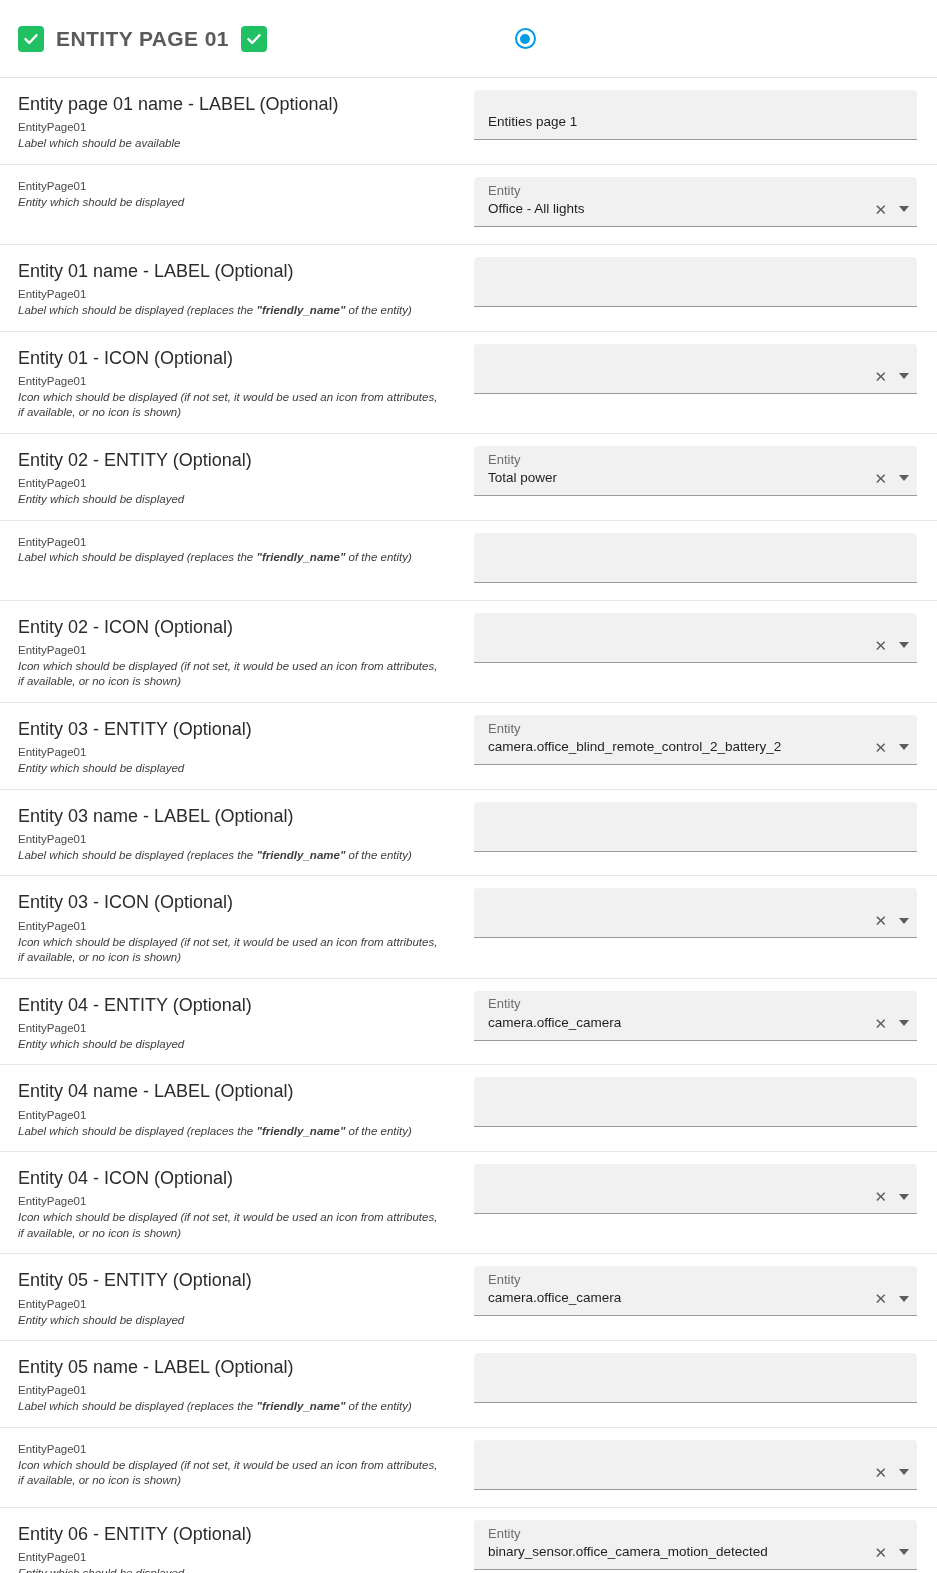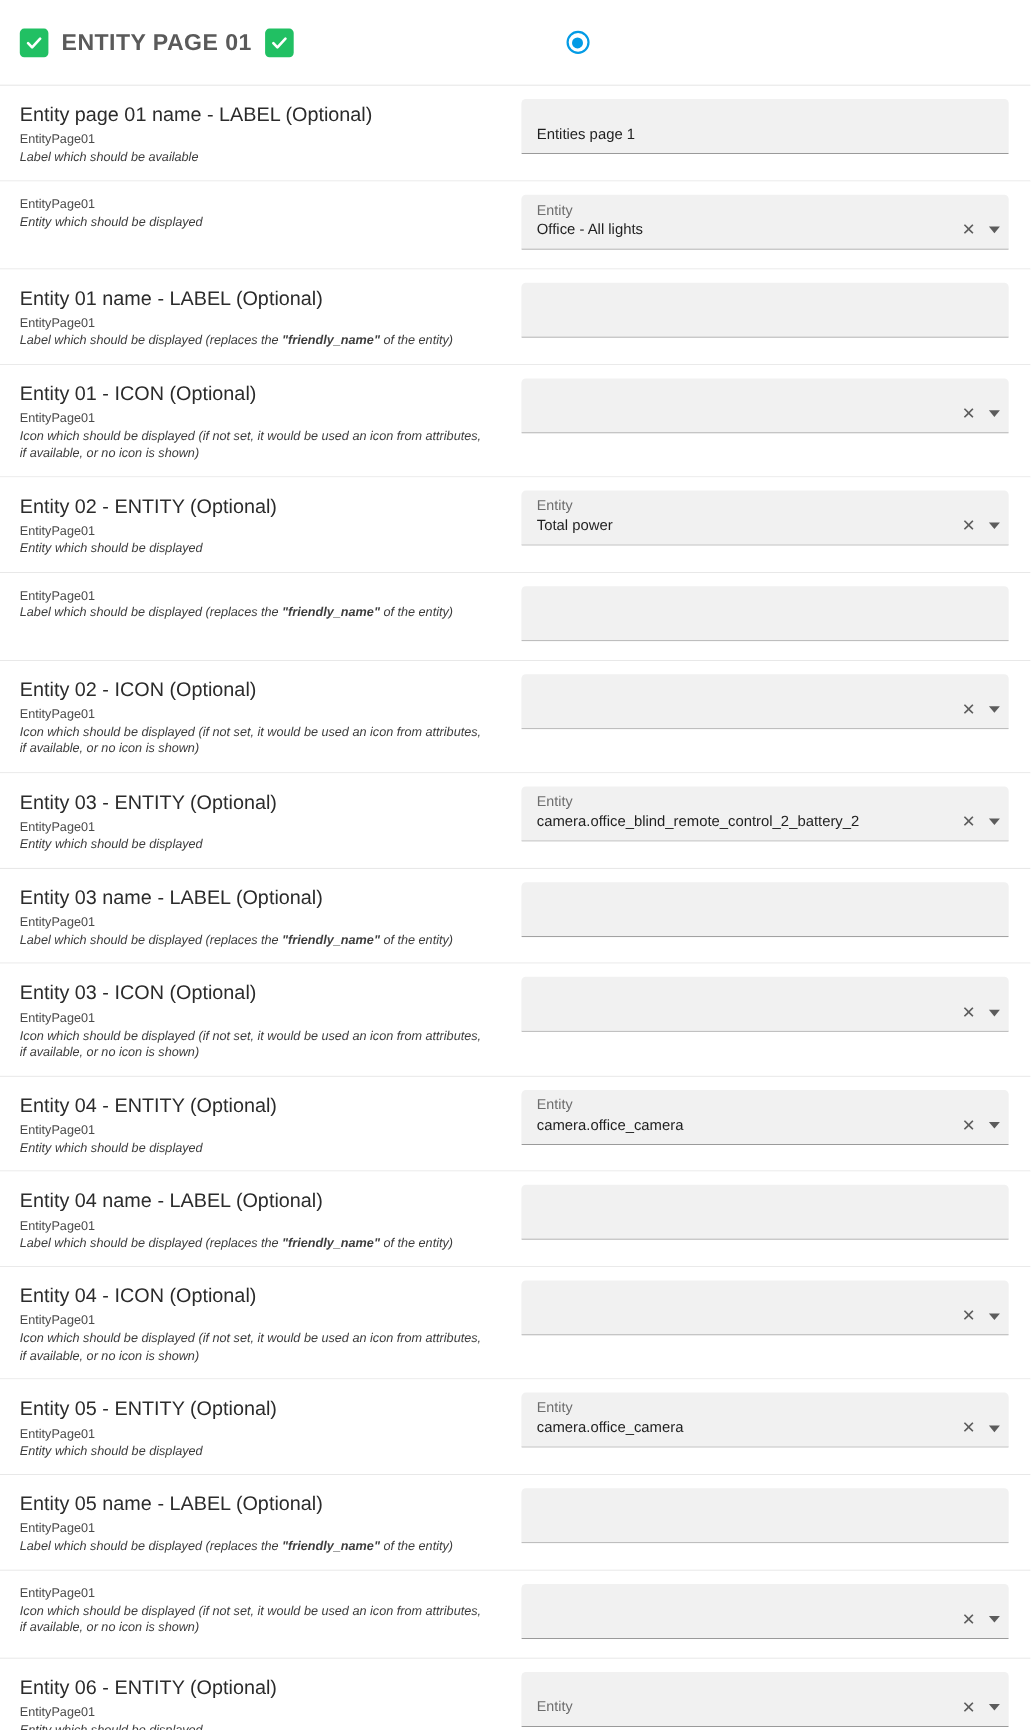--- a/index.html
+++ b/index.html
@@ -456,20 +456,21 @@
       <div class="row">
         <div class="row-left">
           <div class="lbl-title">Entity 06 - ENTITY (Optional)</div>
           <div class="lbl-sub">EntityPage01</div>
           <div class="lbl-desc">Entity which should be displayed</div>
         </div>
         <div class="row-right">
           <div class="field">
             <div class="field-textwrap">
               <div class="field-floatlabel">Entity</div>
+              <div class="field-value">binary_sensor.office_camera_motion_detected</div>
             </div>
             <div class="field-actions">
               <span class="icon-x">✕</span>
               <span class="caret"></span>
             </div>
           </div>
         </div>
       </div>
       <div class="row">
         <div class="row-left">

